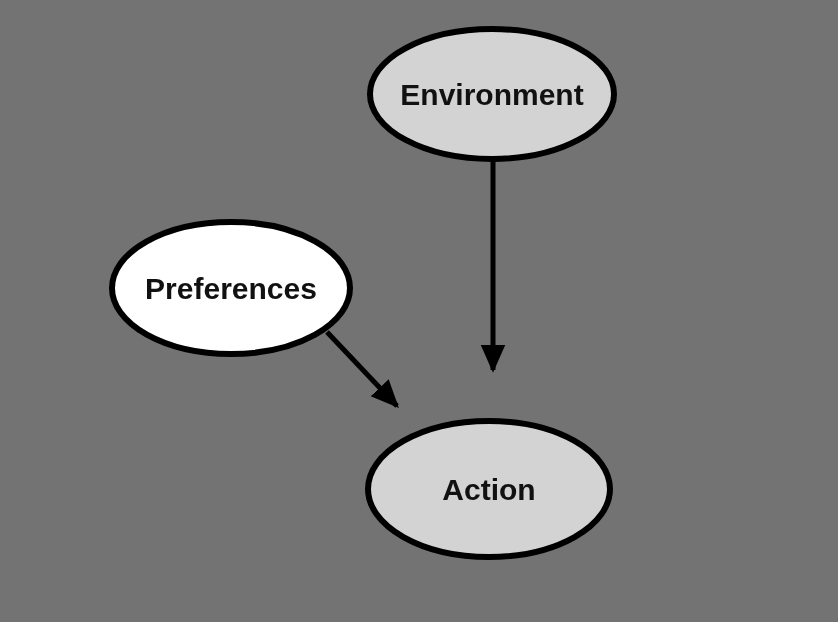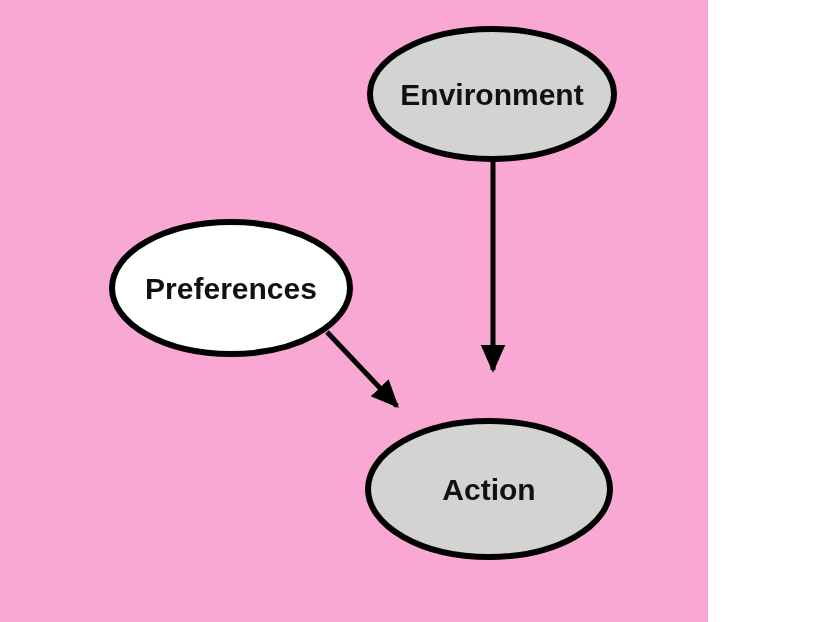--- a/index.html
+++ b/index.html
@@ -6,23 +6,23 @@
     margin: 0;
     padding: 0;
     width: 838px;
     height: 622px;
     background: #ffffff;
     overflow: hidden;
     font-family: "Liberation Sans", sans-serif;
   }
   .canvas {
     position: relative;
-    width: 708px;
+    width: 838px;
     height: 622px;
-    background: #f9a8d4;
+    background: #737373;
   }
   svg {
     display: block;
   }
   .node-label {
     font-family: "Liberation Sans", "DejaVu Sans", sans-serif;
     font-weight: bold;
     font-size: 30px;
     fill: #111111;
   }

